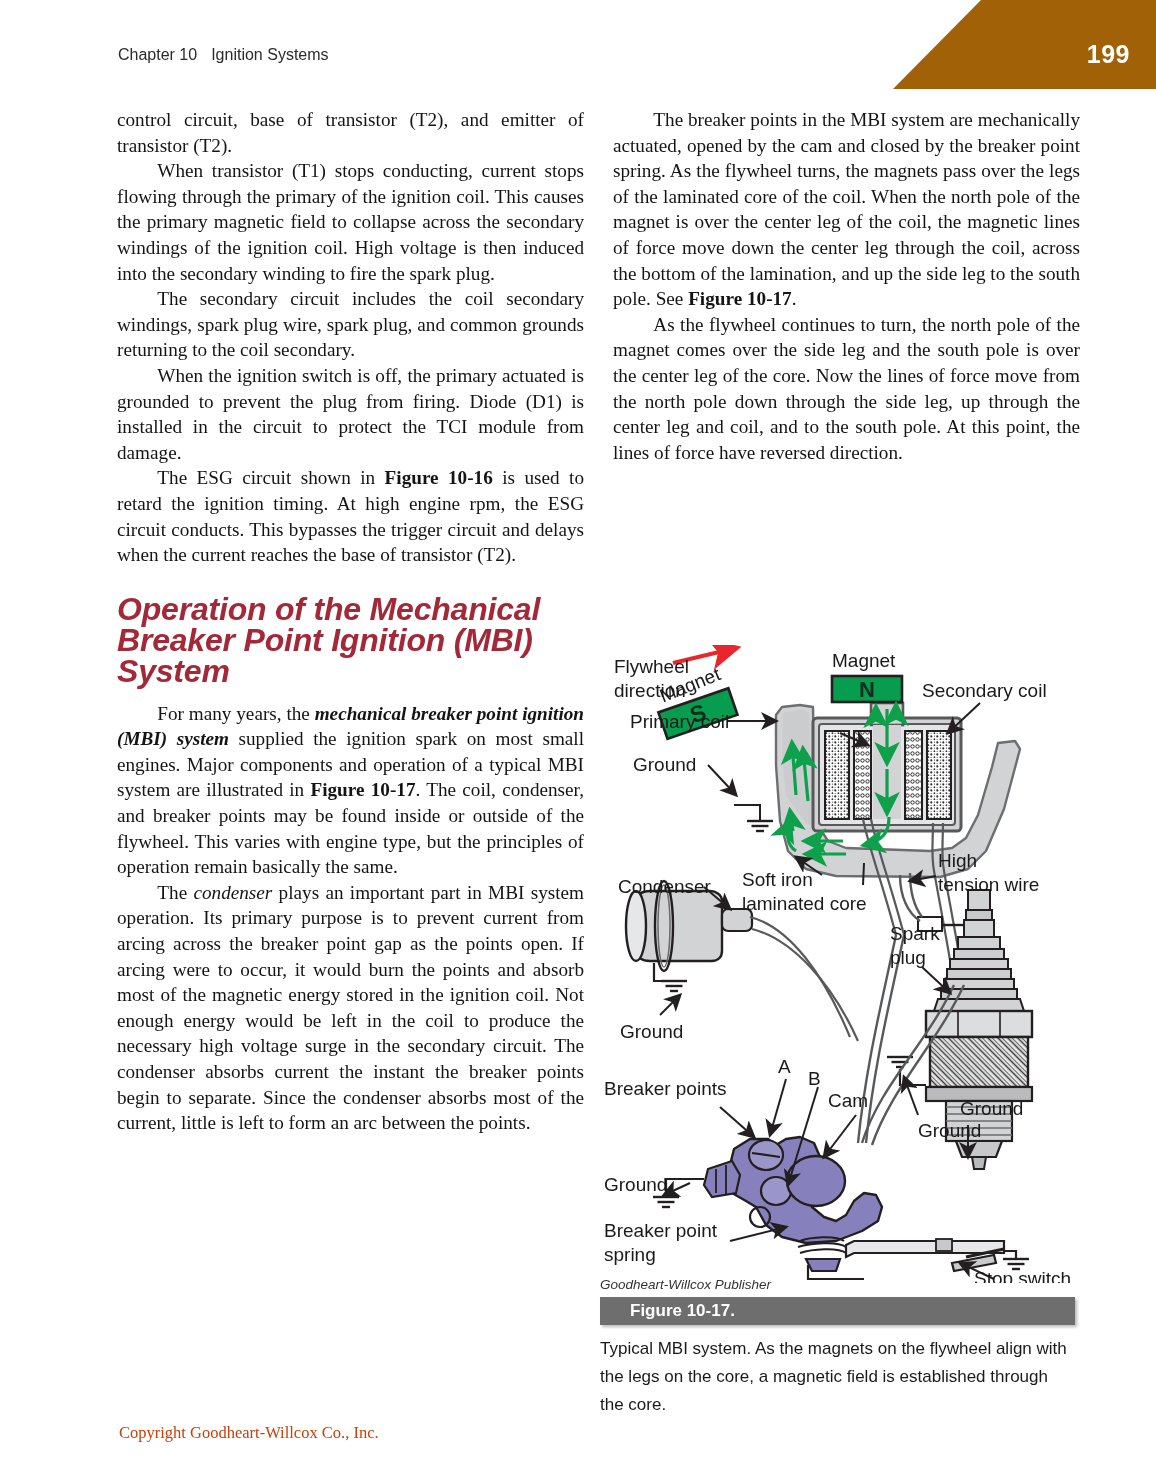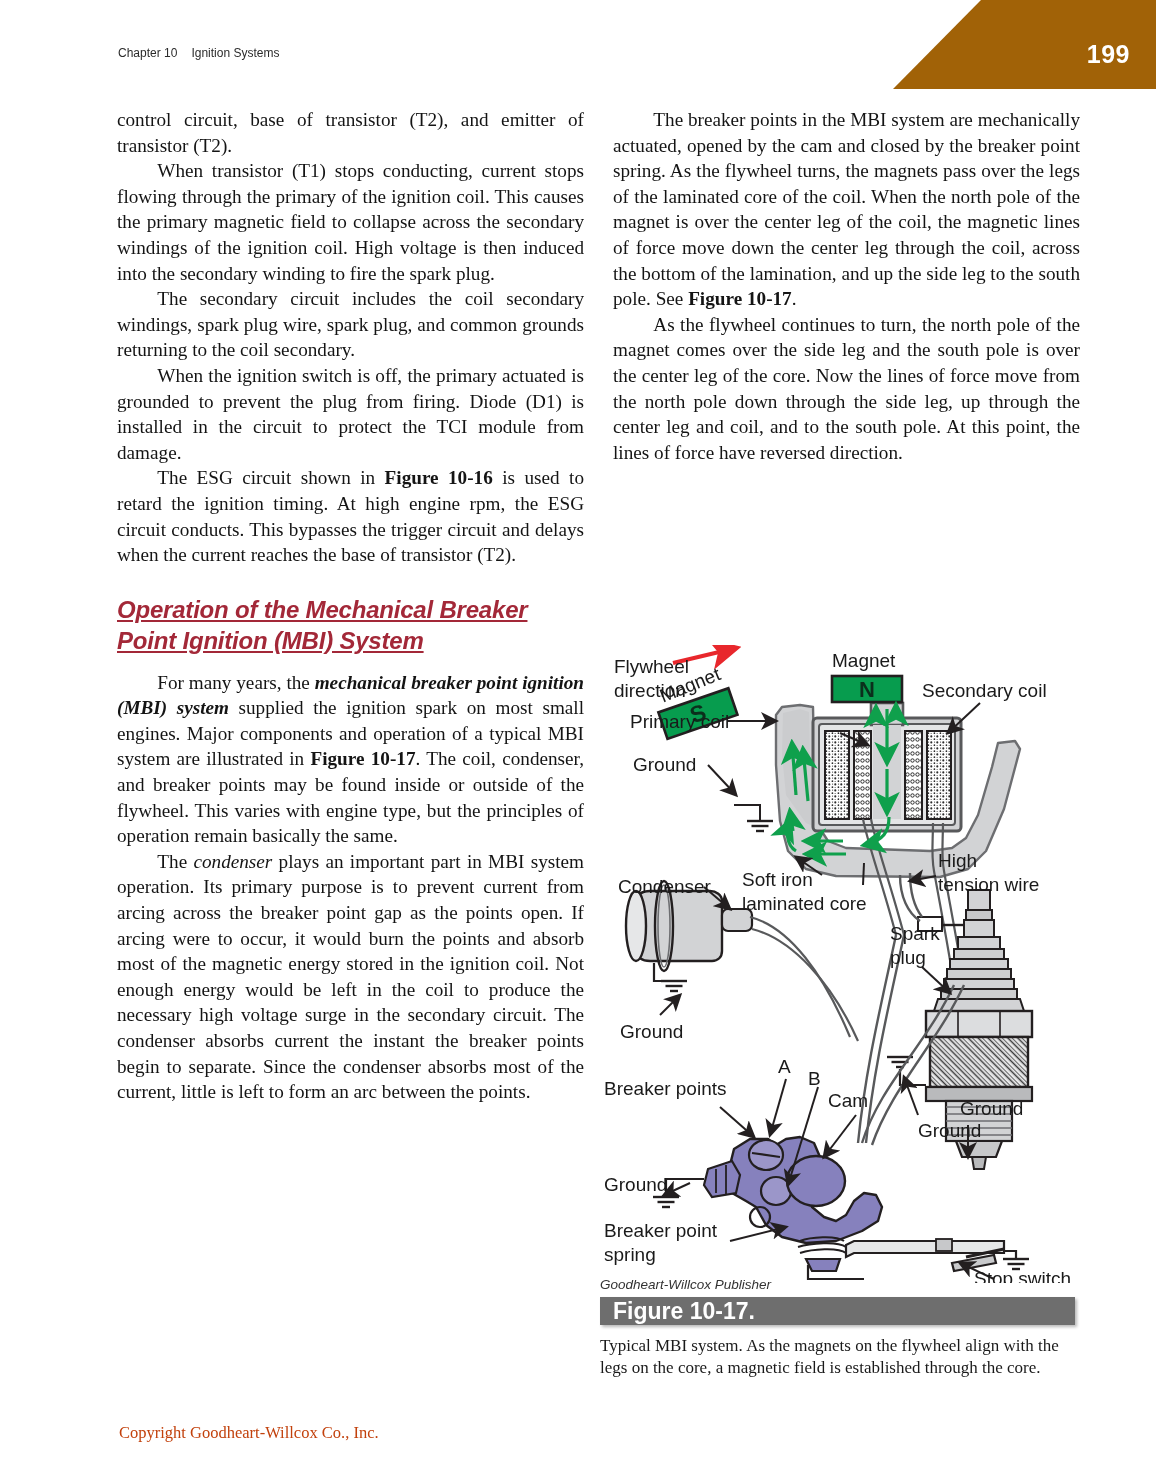--- a/index.html
+++ b/index.html
@@ -17,21 +17,21 @@
     clip-path:polygon(88px 0, 263px 0, 263px 89px, 0 89px);
   }
   .header-band .pagenum{
     position:absolute;right:26px;top:40px;
     color:#ffffff;font-family:"Liberation Sans",sans-serif;
     font-weight:bold;font-size:25px;letter-spacing:.5px;
   }
   .running-head{
     position:absolute;left:118px;top:46px;
     font-family:"Liberation Sans",sans-serif;
-    font-size:12px;color:#2b2b2b;
+    font-size:16px;color:#2b2b2b;
   }
   .running-head .sp{display:inline-block;width:14px;}
 
   
   .col{
     position:absolute;top:107px;width:467px;
     font-size:19.2px;line-height:25.6px;text-align:justify;
     color:#141414;
     -webkit-hyphens:none;hyphens:none;
   }
@@ -40,25 +40,24 @@
   .col p{margin:0;text-indent:2.1em;}
   .col p.noindent{text-indent:0;}
   .col b{font-weight:bold;}
   .col i{font-style:italic;}
   .col .bi{font-style:italic;font-weight:bold;}
 
   h2.section-head{
     margin:26px 0 14px 0;
     font-family:"Liberation Sans",sans-serif;
     font-style:italic;font-weight:bold;
-    font-size:24px;line-height:31px;
+    font-size:32px;line-height:31px;
     color:#a32838;
     text-align:left;
     letter-spacing:-0.2px;
-    text-decoration:underline;
   }
 
   
   .figure-wrap{
     position:absolute;left:600px;top:645px;width:490px;
   }
   .fig-art{position:relative;width:483px;height:638px;}
   .fig-art svg{position:absolute;left:0;top:0;}
 
   .credit{
@@ -67,26 +66,26 @@
     width:475px;margin-top:-6px;
   }
   .fig-bar{
     margin-top:5px;width:475px;height:28px;
     background:#6e6e6e;
     display:flex;align-items:center;
     box-shadow:2px 2px 3px rgba(0,0,0,.28);
   }
   .fig-bar span{
     color:#fff;font-family:"Liberation Sans",sans-serif;
-    font-weight:bold;font-size:23px;padding-left:13px;
+    font-weight:bold;font-size:17px;padding-left:30px;
   }
   .fig-caption{
     margin-top:10px;width:470px;
-    font-family:Liberation Serif, serif;
-    font-size:17px;line-height:22px;color:#1a1a1a;
+    font-family:Liberation Sans, sans-serif;
+    font-size:17px;line-height:28px;color:#1a1a1a;
   }
 
   
   .footer{
     position:absolute;left:119px;top:1423px;
     font-size:16.5px;color:#c2410c;
   }
 
   
 </style>

